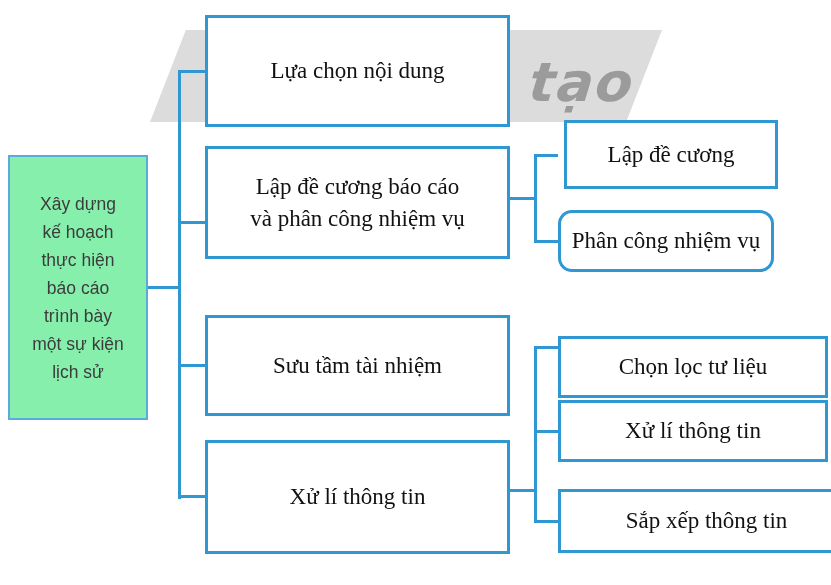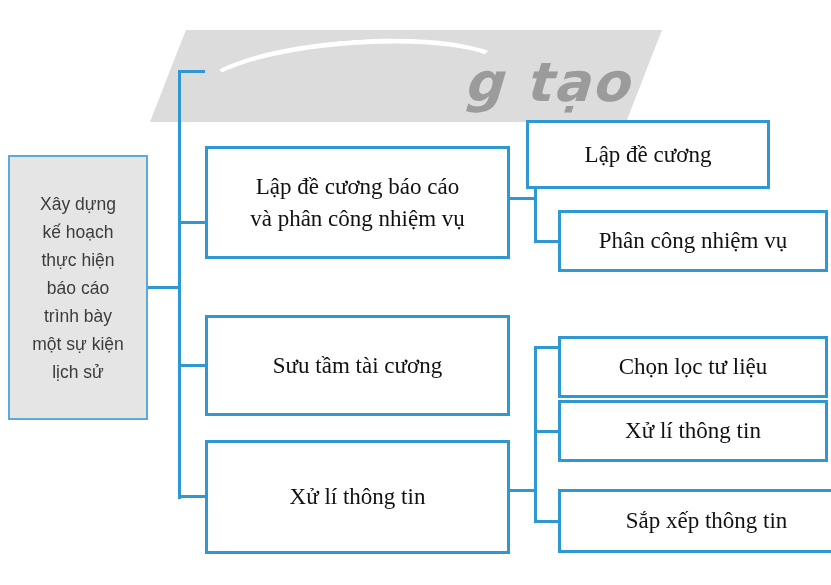--- a/index.html
+++ b/index.html
@@ -39,32 +39,32 @@
     background:#ffffff;border:3px solid #2f97d2;
     display:flex;align-items:center;justify-content:center;
     text-align:center;
   }
   .box .box-label{
     white-space:pre-line;
     font-size:23px;line-height:1.35;color:#111111;
   }
   .box.root{
     left:8px;top:155px;width:140px;height:265px;
-    background:#e5e5e5;border:2px solid #5aabdc;
+    background:#86efac;border:2px solid #5aabdc;
   }
   .box.root .box-label{
     font-family:"Liberation Sans", sans-serif;
     font-size:17.5px;line-height:1.6;color:#3c3c3c;
   }
   .b1{left:205px;top:15px;width:305px;height:112px;}
   .b2{left:205px;top:146px;width:305px;height:113px;}
   .b3{left:205px;top:315px;width:305px;height:101px;}
   .b4{left:205px;top:440px;width:305px;height:114px;}
-  .r1{left:526px;top:120px;width:244px;height:69px;}
-  .r2{left:558px;top:210px;width:270px;height:62px;}
+  .r1{left:564px;top:120px;width:214px;height:69px;}
+  .r2{left:558px;top:210px;width:216px;height:62px;border-radius:14px;}
   .r3{left:558px;top:316px;width:270px;height:62px;margin-top:20px;}
   .r4{left:558px;top:400px;width:270px;height:62px;}
   .r5{left:558px;top:489px;width:297px;height:64px;}
 </style>
 </head>
 <body>
 
 <div class="canvas">
 
   <div class="wm-banner"></div>
@@ -92,26 +92,29 @@
   <div class="box root">
     <span class="box-label">Xây dựng
 kế hoạch
 thực hiện
 báo cáo
 trình bày
 một sự kiện
 lịch sử</span>
   </div>
 
+  <div class="box b1">
+    <span class="box-label">Lựa chọn nội dung</span>
+  </div>
   <div class="box b2">
     <span class="box-label">Lập đề cương báo cáo
 và phân công nhiệm vụ</span>
   </div>
   <div class="box b3">
-    <span class="box-label">Sưu tầm tài cương</span>
+    <span class="box-label">Sưu tầm tài nhiệm</span>
   </div>
   <div class="box b4">
     <span class="box-label">Xử lí thông tin</span>
   </div>
 
   <div class="box r1">
     <span class="box-label">Lập đề cương</span>
   </div>
   <div class="box r2">
     <span class="box-label">Phân công nhiệm vụ</span>

